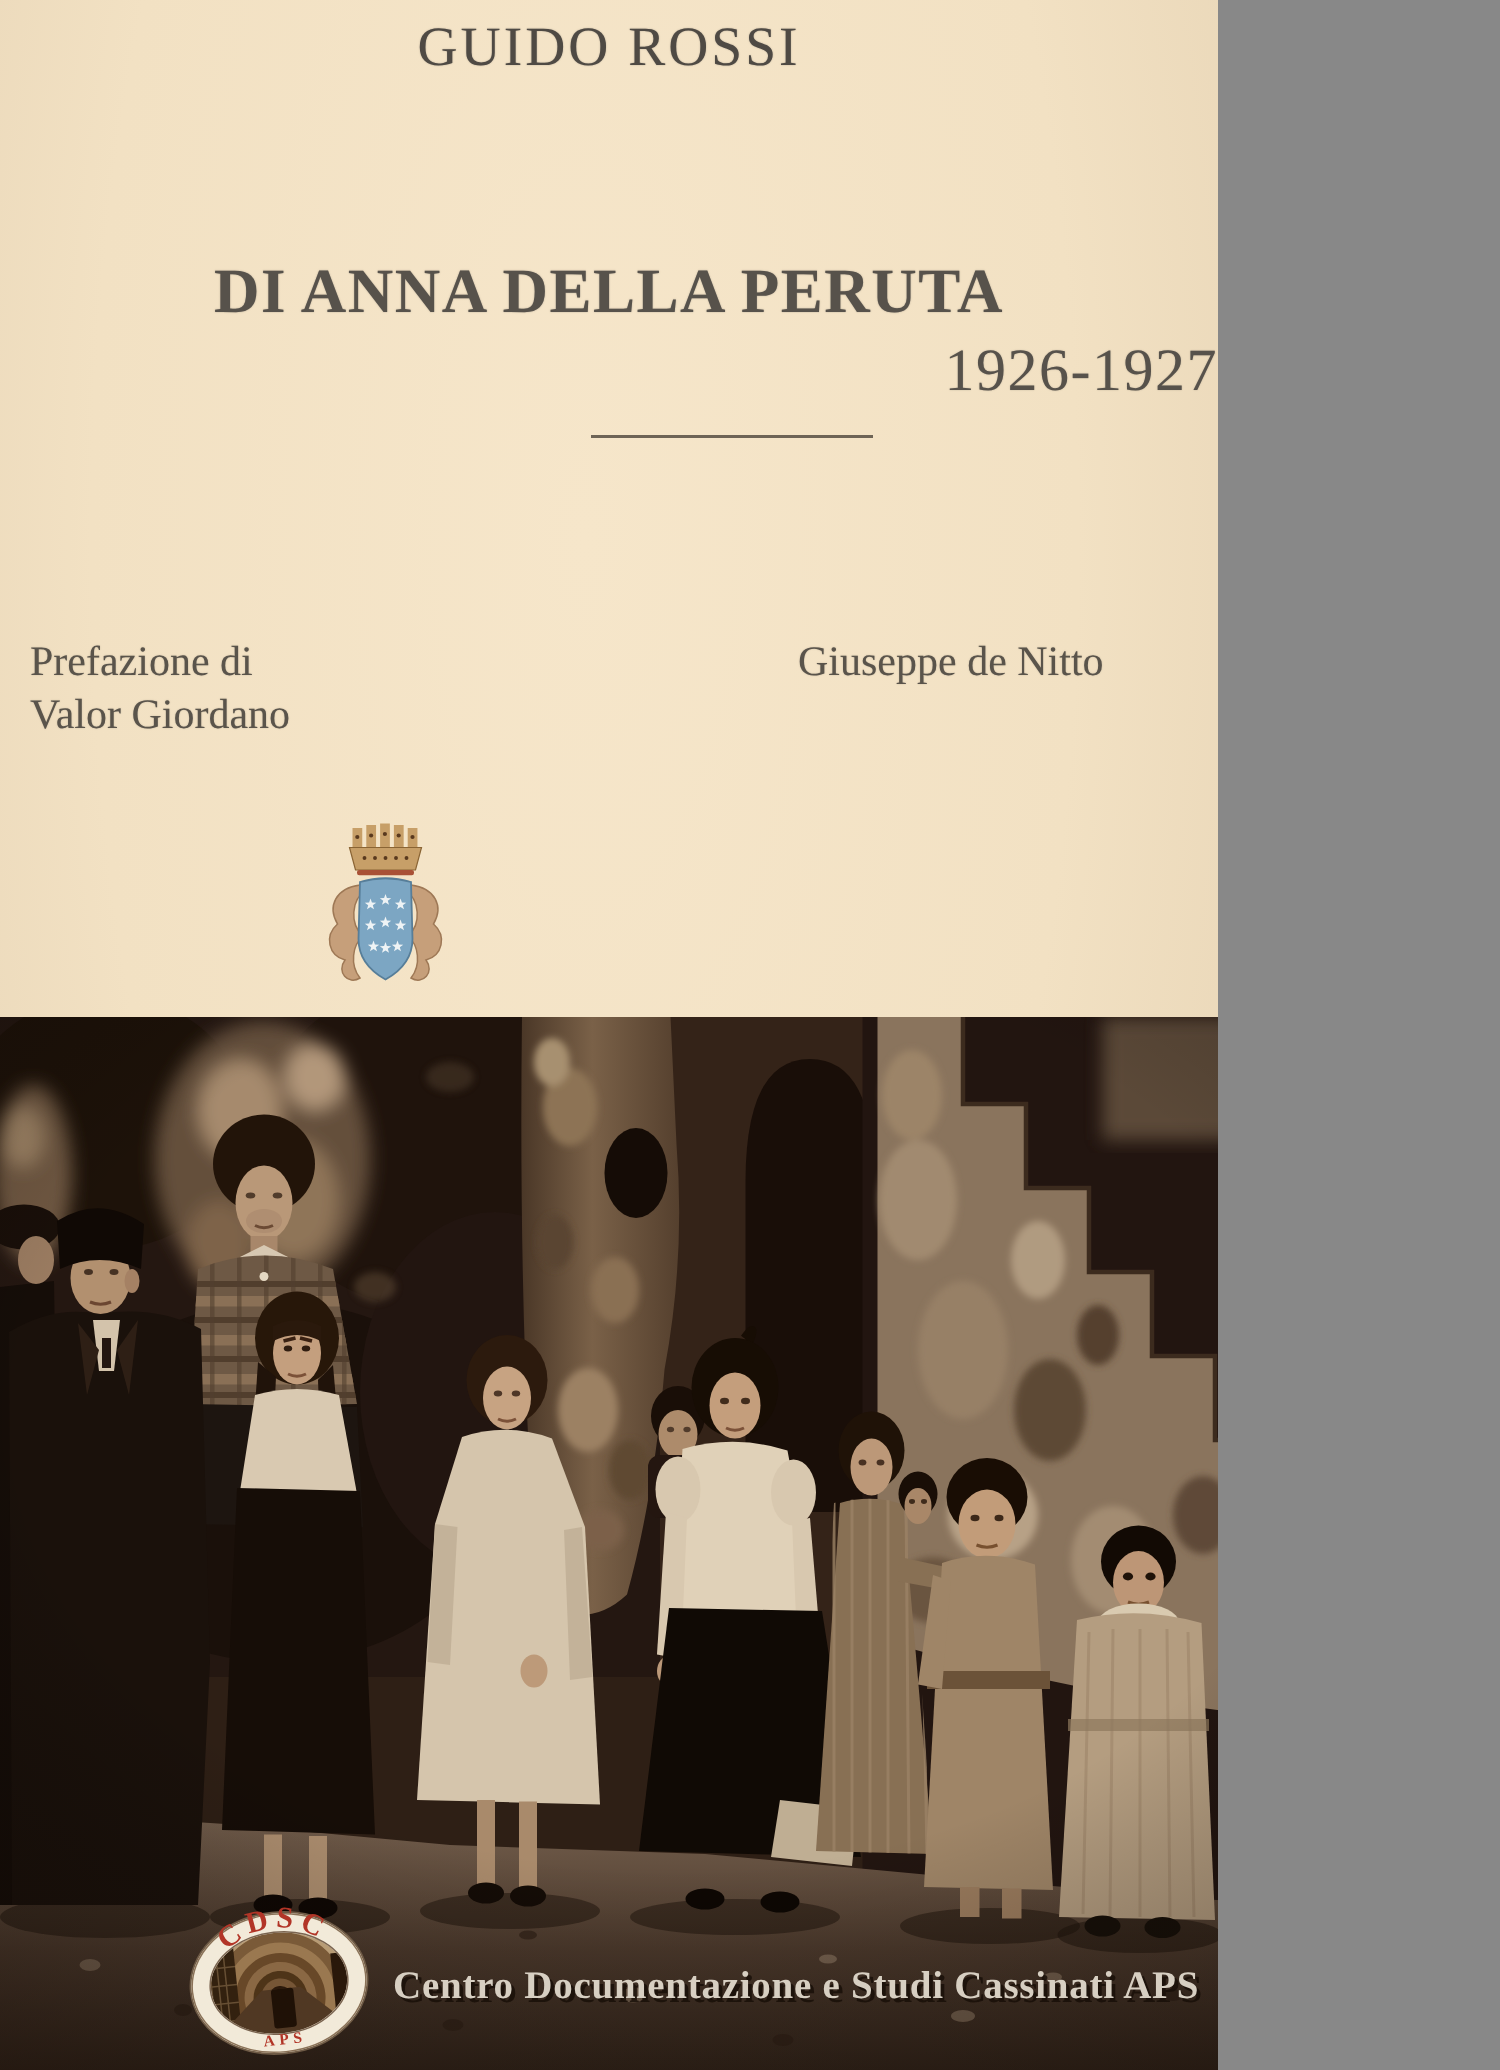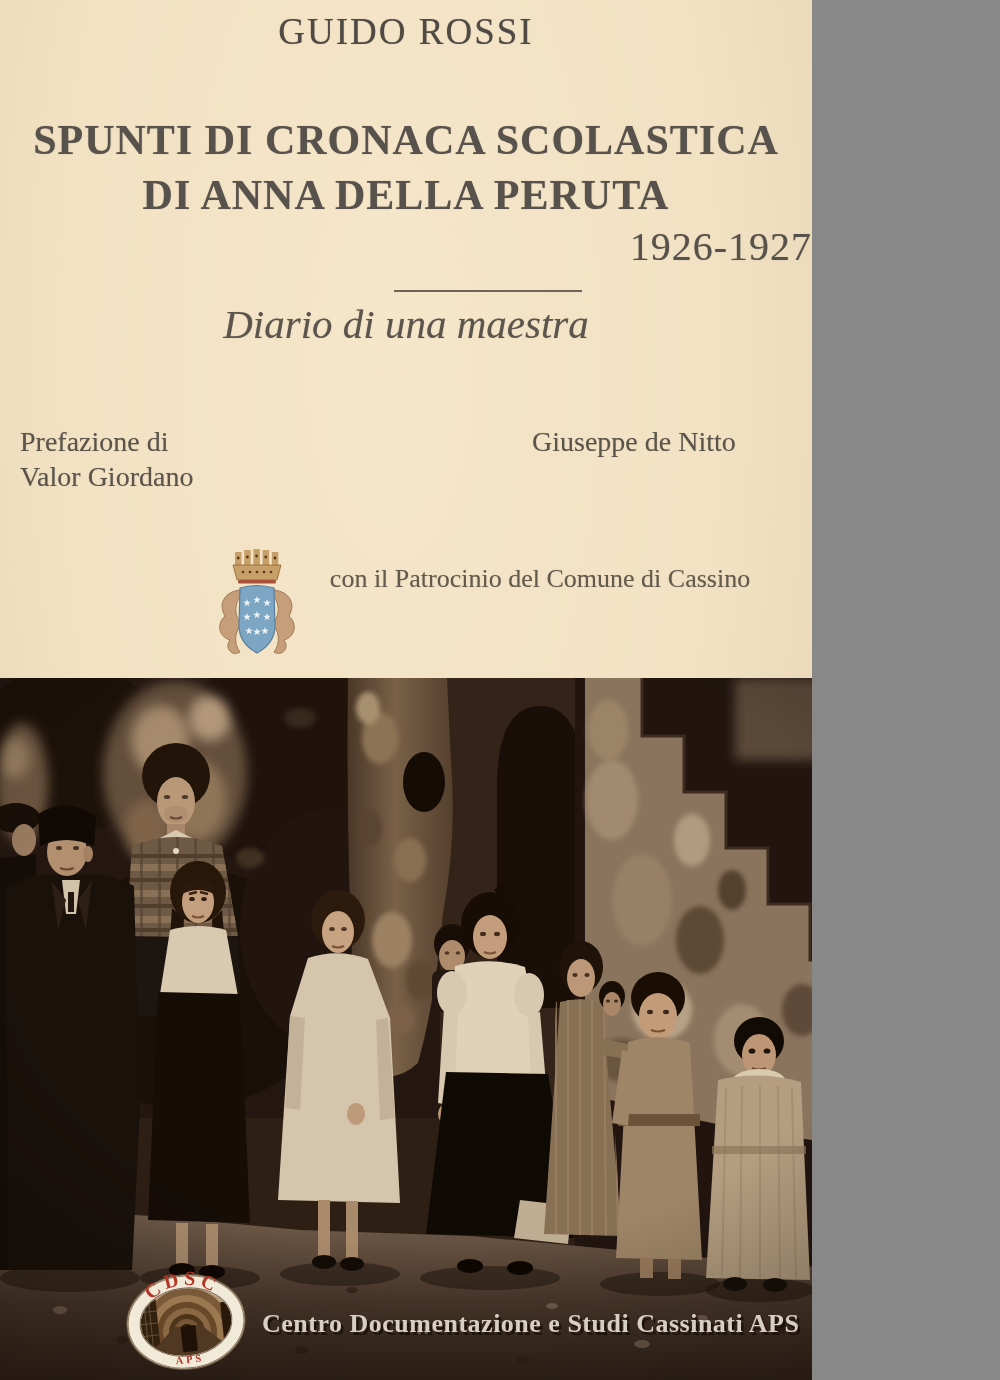--- a/index.html
+++ b/index.html
@@ -23,25 +23,23 @@
   .crest{top:540px;left:216px;width:82px;height:126px;}
   .photo{top:678px;left:0;width:1000px;height:702px;}
   .photo svg{display:block;filter:blur(.45px);}
 </style>
 </head>
 <body>
 
 <div class="cover">
 
   <div class="abs ctr author">GUIDO ROSSI</div>
-  <div class="abs ctr title-line t1">SPUNTI DI CRONACA SCOLASTICA</div>
   <div class="abs ctr title-line t2">DI ANNA DELLA PERUTA</div>
   <div class="abs ctr years">1926-1927</div>
   <div class="abs divider"></div>
-  <div class="abs ctr subtitle">Diario di una maestra</div>
 
   <div class="abs byline pref">
     <div>Prefazione di</div>
     <div>Valor Giordano</div>
   </div>
   <div class="abs byline postf">
     <div>Giuseppe de Nitto</div>
   </div>
 
   <svg class="abs crest" viewBox="0 0 82 126">
@@ -85,21 +83,20 @@
         <use href="#starP" transform="translate(41,75) scale(0.8)"></use>
         <use href="#starP" transform="translate(51,77) scale(0.8)"></use>
         <use href="#starP" transform="translate(33,91) scale(0.8)"></use>
         <use href="#starP" transform="translate(41,92) scale(0.8)"></use>
         <use href="#starP" transform="translate(49,91) scale(0.8)"></use>
       </g>
     </g>
   </svg>
 
   <div class="abs patronage-text">
-    <div>con il Patrocinio del Comune di Cassino</div>
   </div>
 
   <div class="abs photo">
   <svg width="1000" height="702" viewBox="0 0 1000 702">
     <defs>
       <linearGradient id="gGround" x1="0" y1="0" x2="0" y2="1">
         <stop offset="0" stop-color="#75604e"></stop>
             <stop offset="0.55" stop-color="#4a382b"></stop>
             <stop offset="1" stop-color="#32241a"></stop>
       </linearGradient>

